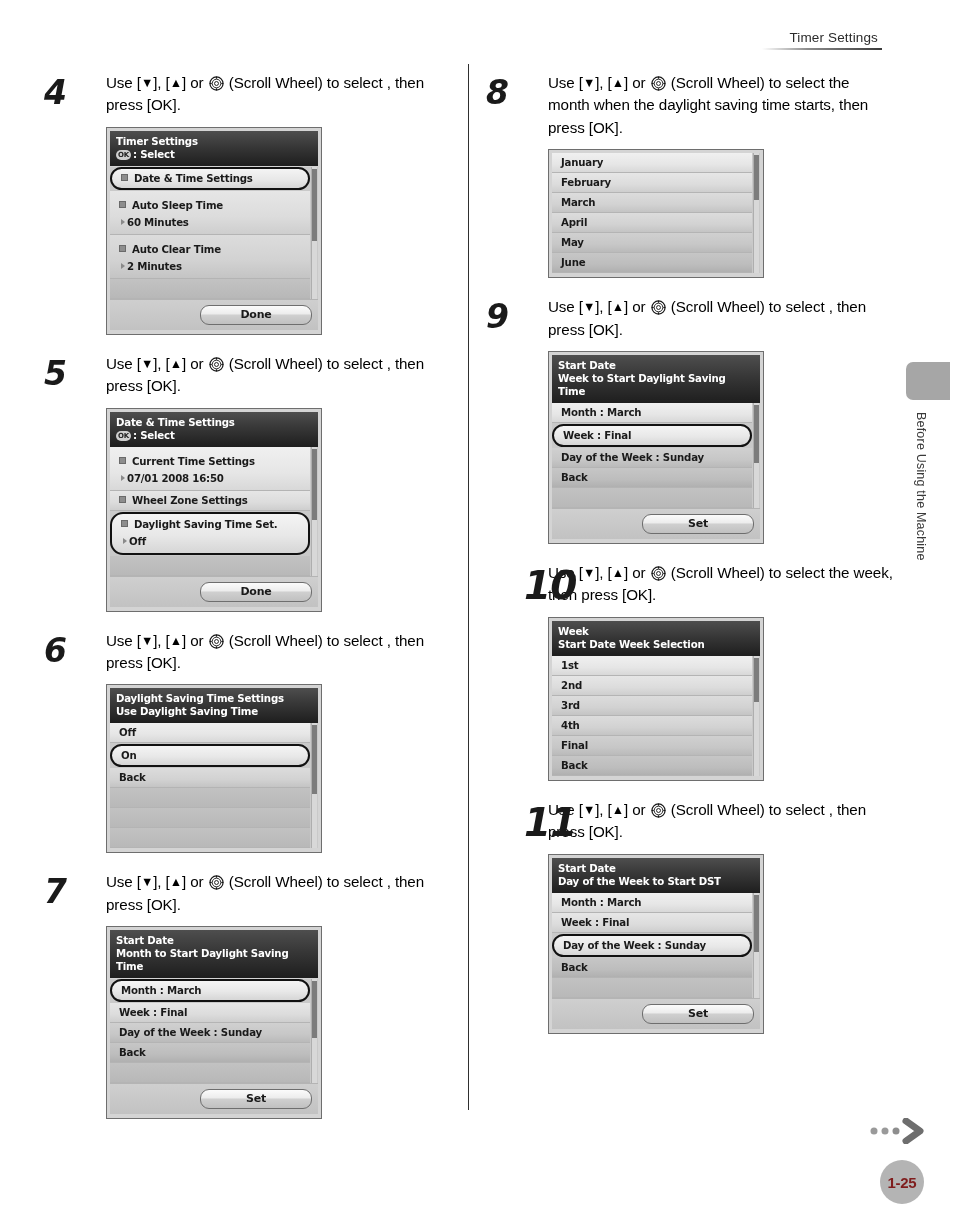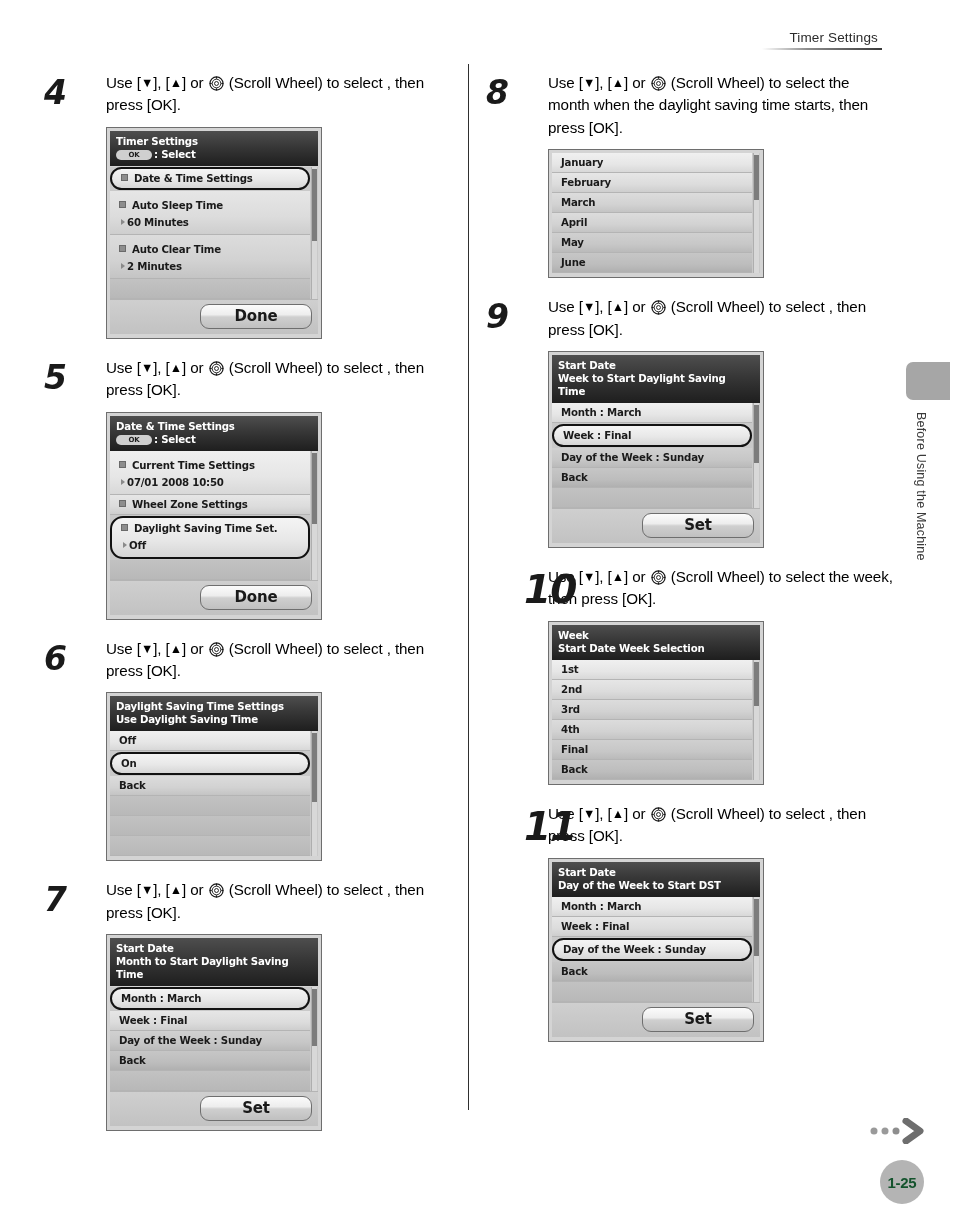--- a/index.html
+++ b/index.html
@@ -113,21 +113,21 @@
     padding: 4px 6px 5px 6px;
     font-family: "DejaVu Sans", sans-serif;
     font-size: 10.2px;
     line-height: 13px;
     font-weight: bold;
     letter-spacing: -0.2px;
   }
   .lcd-head .line2 { display: block; }
   .ok-badge {
     display: inline-block;
-    width: 36px;
+    width: 15px;
     height: 10px;
     border-radius: 5px;
     background: #cfcfcf;
     color: #1e1e1e;
     font-size: 7px;
     font-weight: bold;
     line-height: 10px;
     text-align: center;
     vertical-align: 1px;
     margin-right: 2px;
@@ -222,21 +222,21 @@
     border-top: 1px solid #b4b4b4;
   }
   .lcd-btn {
     display: inline-block;
     min-width: 86px;
     padding: 2px 12px 3px 12px;
     border: 1px solid #6e6e6e;
     border-radius: 9px;
     background: linear-gradient(to bottom, #fbfbfb 0%, #ededed 42%, #cfcfcf 52%, #c0c0c0 100%);
     font-family: "DejaVu Sans", sans-serif;
-    font-size: 15px;
+    font-size: 11px;
     font-weight: bold;
     color: #1a1a1a;
     text-align: center;
     letter-spacing: -0.2px;
   }
 
   
   .side-tab {
     position: absolute;
     left: 906px;
@@ -269,21 +269,21 @@
     height: 26px;
   }
   .page-number {
     position: absolute;
     left: 880px;
     top: 1160px;
     width: 44px;
     height: 44px;
     border-radius: 50%;
     background: #b4b4b4;
-    color: #14532d;
+    color: #7f1d1d;
     font-size: 15px;
     font-weight: bold;
     display: flex;
     align-items: center;
     justify-content: center;
     letter-spacing: -0.3px;
   }
 </style>
 </head>
 <body>
@@ -331,21 +331,21 @@
             <circle cx="8" cy="8" r="2.1" fill="none" stroke="#1a1a1a" stroke-width="1"></circle>
             <rect x="7.4" y="0.7" width="1.2" height="2.2" fill="#1a1a1a"></rect>
             <rect x="7.4" y="13.1" width="1.2" height="2.2" fill="#1a1a1a"></rect>
             <rect x="0.7" y="7.4" width="2.2" height="1.2" fill="#1a1a1a"></rect>
             <rect x="13.1" y="7.4" width="2.2" height="1.2" fill="#1a1a1a"></rect>
           </svg></span> (Scroll Wheel) to select <daylight saving="" time="" set.="">, then press [OK].</daylight></div>
       <div class="lcd">
         <div class="lcd-head"><span>Date &amp; Time Settings</span><span class="line2"><span class="ok-badge">OK</span><span>: Select</span></span></div>
         <div class="lcd-body">
           <div class="lcd-rows">
-            <div class="lcd-row two-line tall shade1"><span class="bullet"></span><span>Current Time Settings</span><span class="subline"><span class="subarrow"></span><span>07/01 2008  10:50</span></span></div>
+            <div class="lcd-row two-line tall shade1"><span class="bullet"></span><span>Current Time Settings</span><span class="subline"><span class="subarrow"></span><span>07/01 2008  16:50</span></span></div>
             <div class="lcd-row shade2"><span class="bullet"></span><span>Wheel Zone Settings</span></div>
             <div class="lcd-row selected two-line tall"><span class="bullet"></span><span>Daylight Saving Time Set.</span><span class="subline"><span class="subarrow"></span><span>Off</span></span></div>
             <div class="lcd-row lcd-blank">&nbsp;</div>
           </div>
           <div class="lcd-scroll">
             <div class="lcd-scroll-thumb" style="top:2px;height:55%"></div>
           </div>
         </div>
         <div class="lcd-footer"><span class="lcd-btn">Done</span></div>
       </div>

